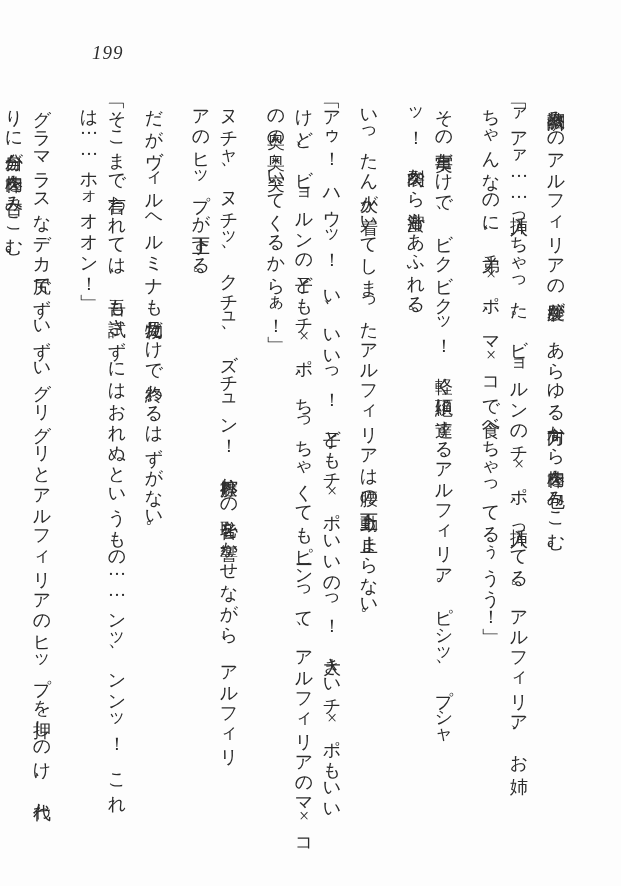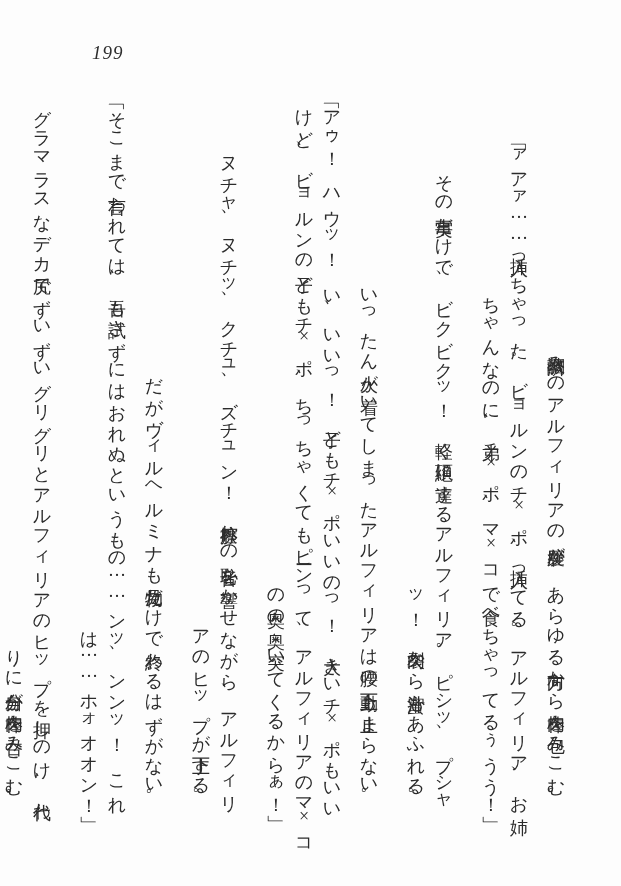--- a/index.html
+++ b/index.html
@@ -8,21 +8,20 @@
     background: #ffffff;
   }
   .book-page {
     position: relative;
     width: 621px;
     height: 886px;
     background: #fdfdfd;
     overflow: hidden;
     font-family: "Liberation Serif", "DejaVu Serif", serif;
     color: #2b2b2b;
-    text-align: right;
   }
   .page-number {
     position: absolute;
     top: 42px;
     left: 92px;
     font-size: 19px;
     font-style: italic;
     letter-spacing: 1px;
     color: #2e2e2e;
   }

